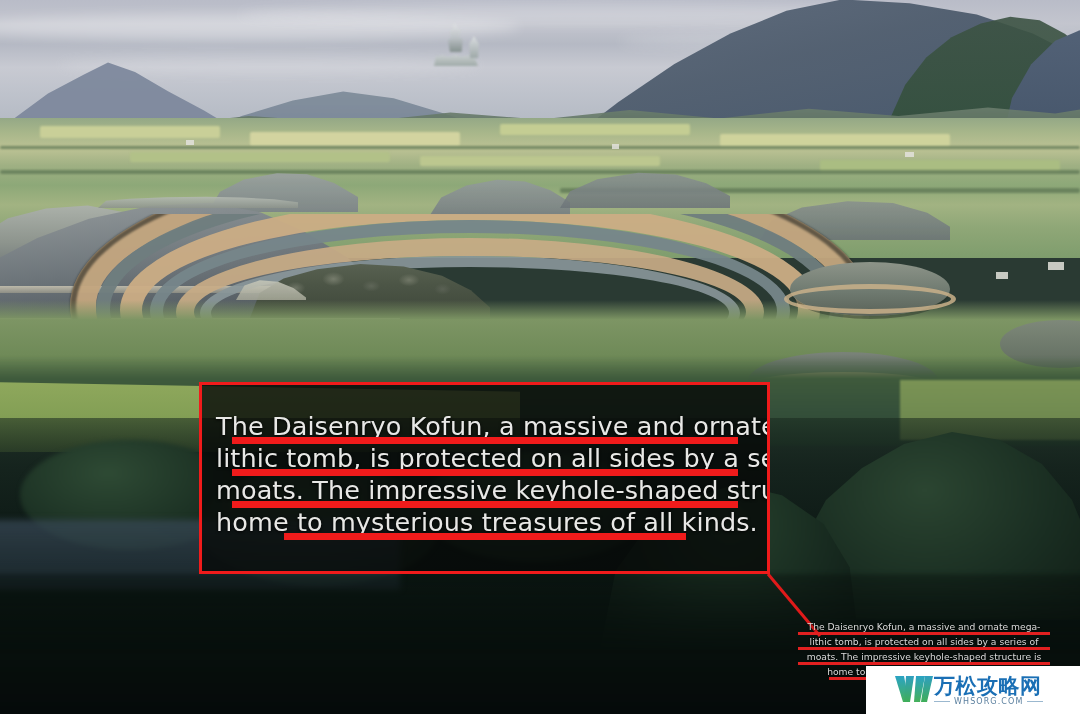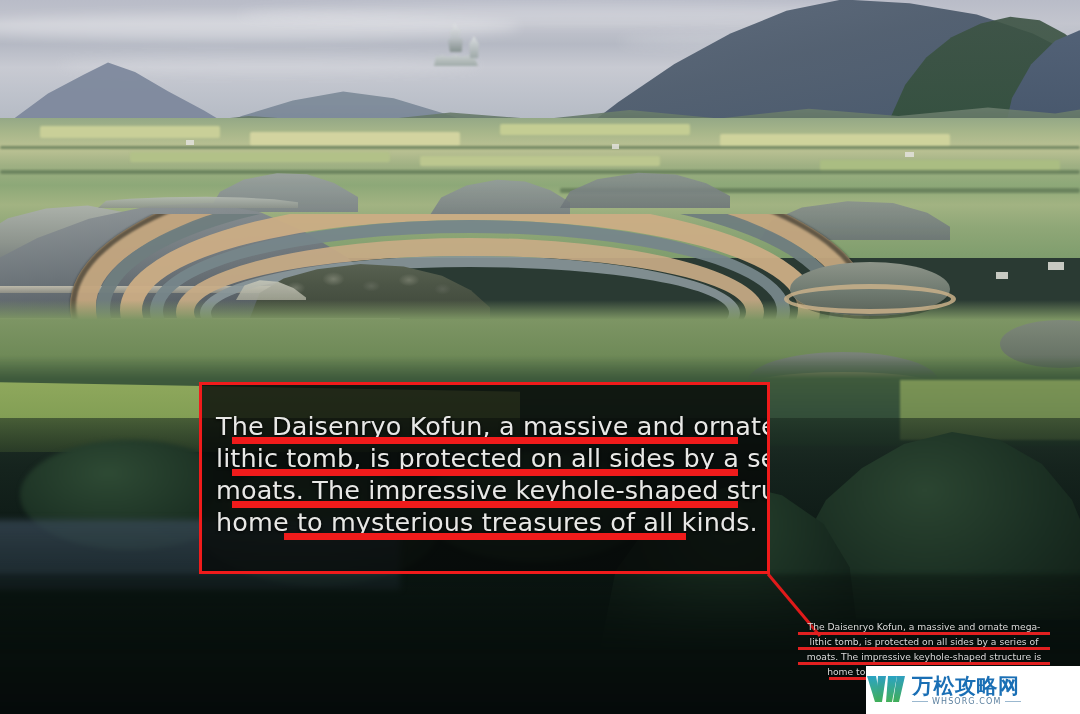--- a/index.html
+++ b/index.html
@@ -496,22 +496,21 @@
   
   .watermark {
     position: absolute;
     left: 866px;
     top: 666px;
     width: 214px;
     height: 48px;
     background: #ffffff;
     display: flex;
     align-items: center;
-    padding-left: 0;
-    gap: 6px;
+    padding-left: 28px;
   }
   .wm-logo { width: 40px; height: 32px; flex: 0 0 auto; }
   .wm-right { display: flex; flex-direction: column; justify-content: center; }
   .wm-cn {
     font-size: 21px;
     font-weight: bold;
     color: #1a6fb5;
     letter-spacing: .5px;
     line-height: 22px;
     font-family: "DejaVu Sans", sans-serif;

